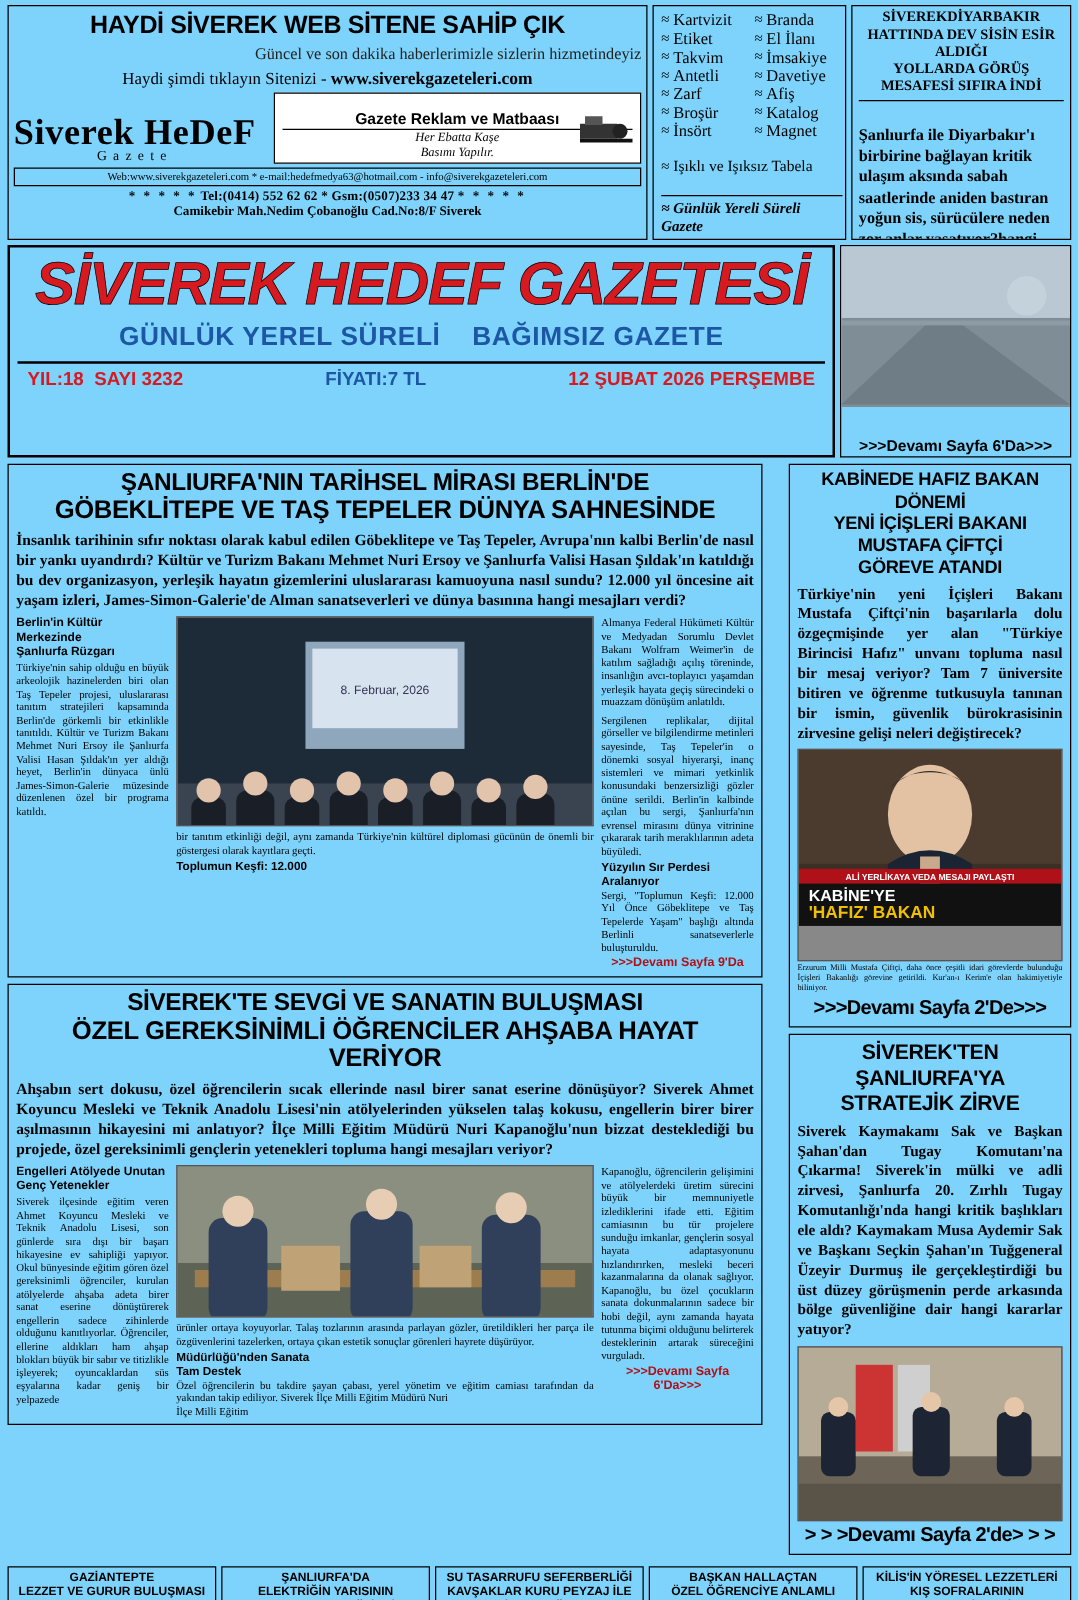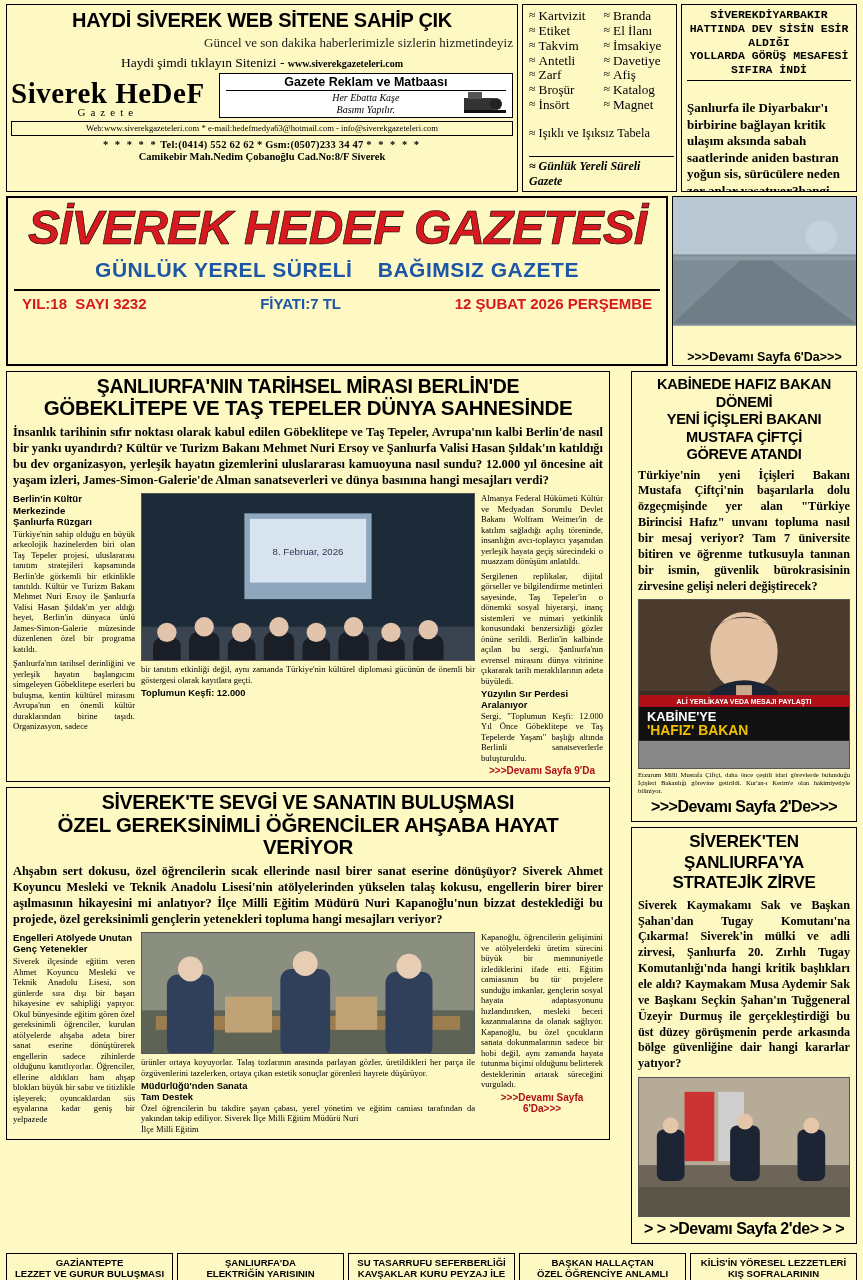--- a/index.html
+++ b/index.html
@@ -4,21 +4,21 @@
 <style>
   * { box-sizing: border-box; }
   html, body {
     margin: 0; padding: 0;
     background: #ffffff;
     font-family: "Liberation Serif", serif;
   }
   .page {
     width: 863px; height: 1280px;
     position: relative;
-    background: #fef9c3;
+    background: #7dd3fc;
     overflow: hidden;
     padding: 4px 6px;
   }
 
   
   .top-strip {
     display: flex;
     gap: 4px;
     height: 188px;
   }
@@ -41,21 +41,21 @@
     text-align: right;
     font-size: 13px;
     color: #222;
     margin-top: 3px;
   }
   .adv-sub2 {
     text-align: center;
     font-size: 13.5px;
     margin-top: 4px;
   }
-  .adv-sub2 b { font-size: 10px; }
+  .adv-sub2 b { font-size: 14px; }
   .brandrow {
     display: flex;
     align-items: flex-end;
     margin-top: 2px;
   }
   .brandname {
     font-family: "Liberation Serif", serif;
     font-weight: bold;
     font-size: 29px;
     letter-spacing: 0.5px;
@@ -65,21 +65,21 @@
     display: block;
     font-size: 11px;
     font-weight: normal;
     letter-spacing: 5px;
     text-align: center;
     margin-top: -1px;
   }
   .reklam-box {
     margin-left: 14px;
     border: 1px solid #000;
-    padding: 1px 6px 2px 6px;
+    padding: 13px 6px 2px 6px;
     text-align: center;
     background: #fff;
     position: relative;
     flex: 1;
   }
   .reklam-box .t1 {
     font-family: "Liberation Sans", sans-serif;
     font-weight: bold; font-size: 12.5px;
     border-bottom: 1px solid #000;
     padding-bottom: 1px;
@@ -141,21 +141,21 @@
   }
 
   .top-right {
     flex: 1;
     border: 1px solid #000;
     padding: 3px 5px;
     overflow: hidden;
   }
   .tr-title {
     text-align: center;
-    font-family: Liberation Mono, monospace;
+    font-family: Liberation Serif, serif;
     font-weight: bold;
     font-size: 11.5px;
     line-height: 1.2;
     border-bottom: 1px solid #000;
     padding-bottom: 3px;
   }
   .tr-body {
     font-size: 13px;
     line-height: 1.28;
     margin-top: 19px;
@@ -504,21 +504,20 @@
         <div class="hl1">
           <div>ŞANLIURFA'NIN TARİHSEL MİRASI BERLİN'DE</div>
           <div class="l2">GÖBEKLİTEPE VE TAŞ TEPELER DÜNYA SAHNESİNDE</div>
         </div>
         <div class="lede">İnsanlık tarihinin sıfır noktası olarak kabul edilen Göbeklitepe ve Taş Tepeler, Avrupa'nın kalbi Berlin'de nasıl bir yankı uyandırdı? Kültür ve Turizm Bakanı Mehmet Nuri Ersoy ve Şanlıurfa Valisi Hasan Şıldak'ın katıldığı bu dev organizasyon, yerleşik hayatın gizemlerini uluslararası kamuoyuna nasıl sundu? 12.000 yıl öncesine ait yaşam izleri, James-Simon-Galerie'de Alman sanatseverleri ve dünya basınına hangi mesajları verdi?</div>
 
         <div class="three">
           <div class="cnarrow">
             <div class="kicker">Berlin'in Kültür Merkezinde<br>Şanlıurfa Rüzgarı</div>
             <div class="body-sm">Türkiye'nin sahip olduğu en büyük arkeolojik hazinelerden biri olan Taş Tepeler projesi, uluslararası tanıtım stratejileri kapsamında Berlin'de görkemli bir etkinlikle tanıtıldı. Kültür ve Turizm Bakanı Mehmet Nuri Ersoy ile Şanlıurfa Valisi Hasan Şıldak'ın yer aldığı heyet, Berlin'in dünyaca ünlü James-Simon-Galerie müzesinde düzenlenen özel bir programa katıldı.</div>
-            <div class="body-sm" style="margin-top:4px">Şanlıurfa'nın tarihsel derinliğini ve yerleşik hayatın başlangıcını simgeleyen Göbeklitepe eserleri bu buluşma, kentin kültürel mirasını Avrupa'nın en önemli kültür duraklarından birine taşıdı. Organizasyon, sadece</div>
           </div>
 
           <div class="cwide">
             <div class="photo" style="height:168px">
               <svg class="sc" viewBox="0 0 240 168" preserveAspectRatio="none">
                 <rect width="240" height="168" fill="#2d3540"></rect>
                 <rect x="0" y="0" width="240" height="96" fill="#1d2a38"></rect>
                 <rect x="74" y="14" width="92" height="62" fill="#8fa7bd"></rect>
                 <rect x="78" y="18" width="84" height="46" fill="#d7e3ee"></rect>
                 <text x="120" y="44" text-anchor="middle" font-size="7" fill="#335" font-family="Liberation Sans, sans-serif">8. Februar, 2026</text>

